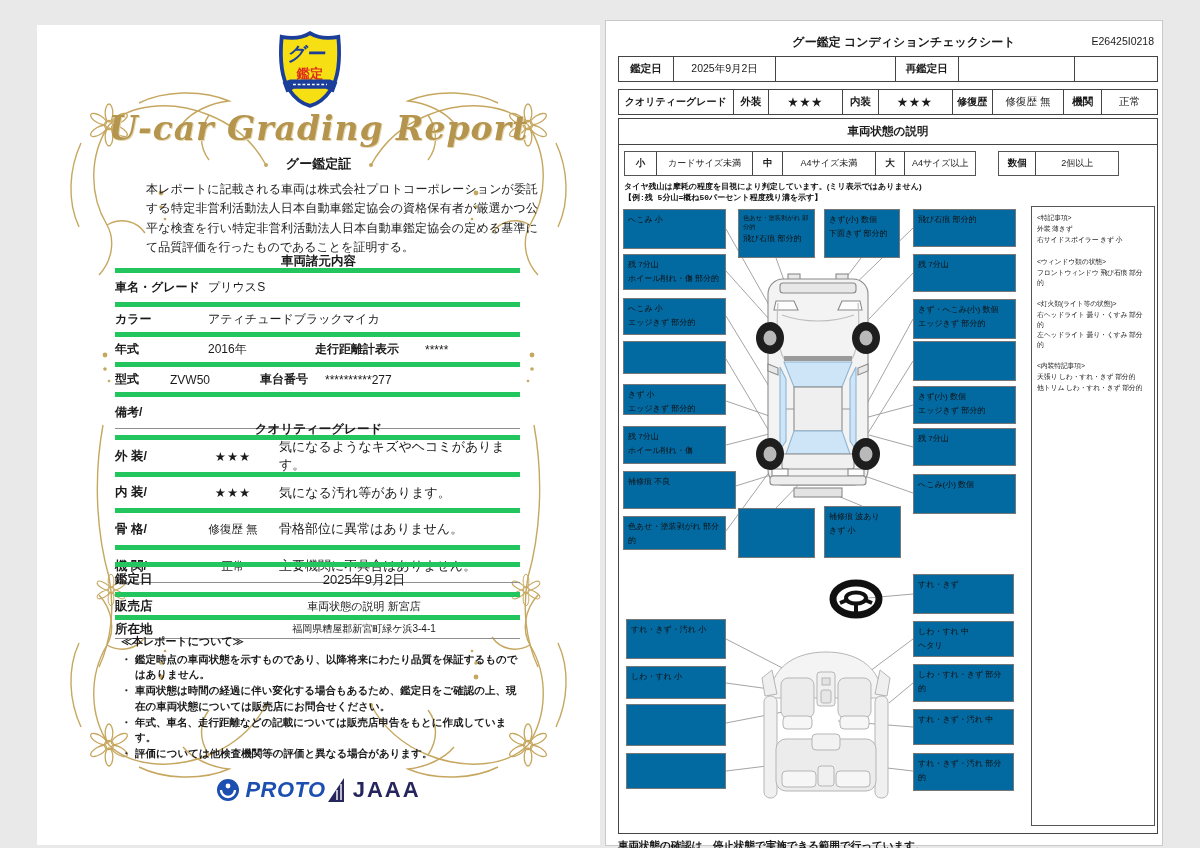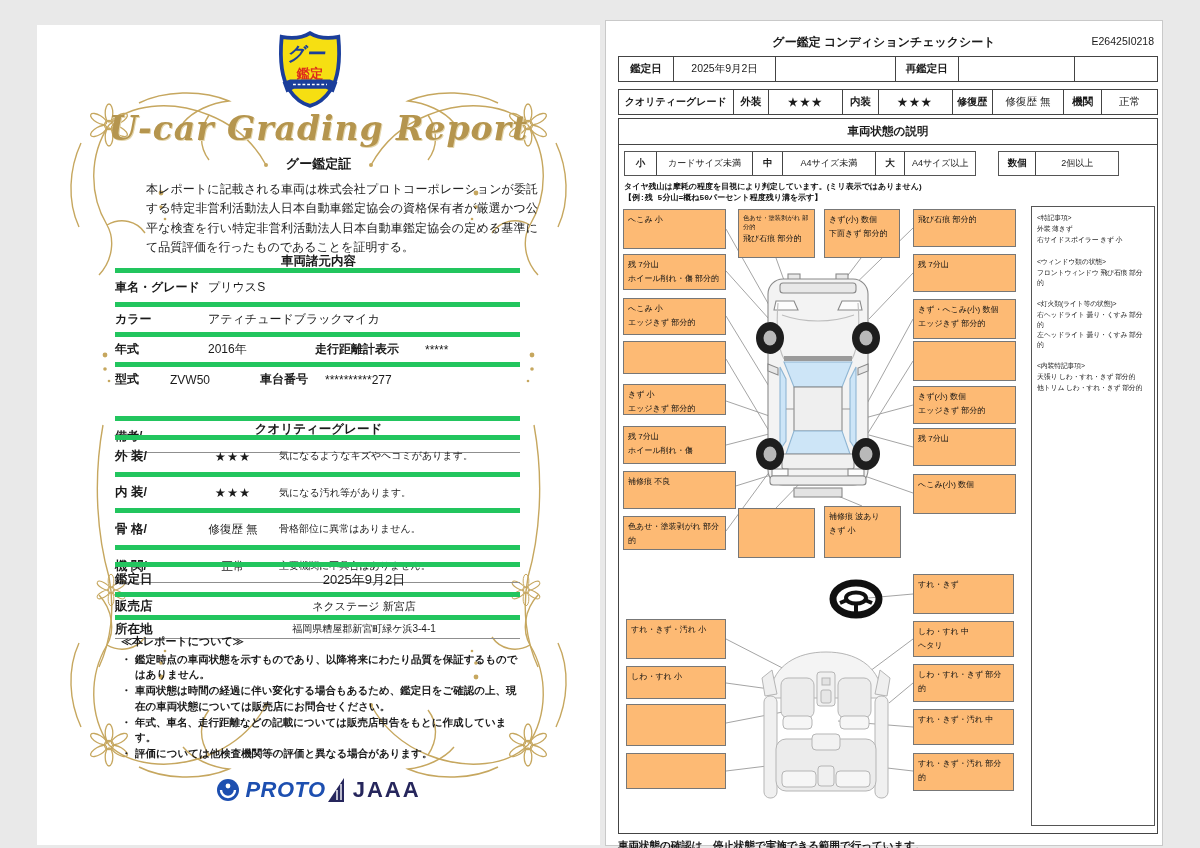--- a/index.html
+++ b/index.html
@@ -17,46 +17,46 @@
     text-shadow:1px 1px 0 #e4d6ae;letter-spacing:1px;}
   .lp-cert-title{position:absolute;top:130px;width:100%;text-align:center;font-weight:bold;font-size:13px;}
   .lp-cert-body{position:absolute;top:155px;left:85px;width:392px;font-size:12px;line-height:1.62;text-align:justify;color:#222;margin-left:24px;}
   .lp-sec-head{position:absolute;width:100%;text-align:center;font-weight:bold;font-size:12.5px;}
   .lp-table{position:absolute;left:78px;width:405px;}
   .lp-row{display:flex;align-items:center;border-top:5px solid #22c55e;font-size:12px;}
   .lp-row:last-child{border-bottom:1px solid #8f8f8f;}
   .lp-lab{flex:0 0 93px;}
   .g-lab{flex:0 0 72px;font-weight:bold;font-size:12.5px;}
   .g-val{flex:0 0 92px;text-align:center;font-size:12.5px;letter-spacing:1px;}
-  .g-desc{flex:1;font-size:10px;}
+  .g-desc{flex:1;font-size:13px;}
   .i-lab{flex:0 0 93px;font-weight:bold;font-size:12.5px;}
   .i-val{flex:1;text-align:center;}
   .lp-about{position:absolute;left:84px;width:400px;font-size:10.5px;line-height:1.5;}
   .lp-about .t{font-size:11px;margin-bottom:2px;}
   .lp-about .b{display:flex;}
   .lp-about .b .m{flex:0 0 14px;}
   .lp-logos{position:absolute;top:752px;left:0;width:100%;display:flex;justify-content:center;align-items:center;}
   .logo{display:flex;align-items:center;gap:5px;}
   .proto-txt{font-size:22px;font-weight:bold;font-style:italic;color:#1d4fb0;letter-spacing:.5px;}
   .jaaa-txt{font-size:22px;font-weight:bold;color:#26265c;letter-spacing:2px;}
 
   
-  .rp-title{position:absolute;top:13px;left:0;width:100%;text-align:center;font-weight:bold;font-size:12px;}
+  .rp-title{position:absolute;top:13px;left:0;width:100%;text-align:center;font-weight:bold;font-size:12px;padding-left:20px;}
   .rp-docid{position:absolute;top:14px;right:8px;font-size:10.5px;}
   .rp-table{position:absolute;display:flex;border:1px solid #444;background:#fff;box-sizing:border-box;}
   .rp-cell{border-right:1px solid #444;display:flex;align-items:center;justify-content:center;
     font-size:10.5px;box-sizing:border-box;height:100%;}
   .rp-cell:last-child{border-right:none;}
   .rp-cell.b{font-weight:bold;}
   .rp-cell.stars{font-size:11px;letter-spacing:2px;font-weight:bold;}
   .mainbox{position:absolute;left:12px;top:97px;width:540px;height:716px;border:1.5px solid #444;box-sizing:border-box;background:#fff;}
   .mainbox-head{position:absolute;left:12px;top:97px;width:540px;height:27px;line-height:27px;text-align:center;
     font-weight:bold;font-size:11.5px;border-bottom:1.5px solid #444;box-sizing:border-box;}
   .tire-note{position:absolute;left:18px;font-size:8px;font-weight:bold;color:#111;}
-  .dbox{position:absolute;border:1px solid #777;background:#fdba74;font-size:8px;line-height:1.7;
+  .dbox{position:absolute;border:1px solid #777;background:#0369a1;font-size:8px;line-height:1.7;
     padding:3px 4px;box-sizing:border-box;color:#111;}
   .dbox .sm{font-size:6.3px;line-height:1.5;}
   .notesbox{position:absolute;left:425px;top:185px;width:124px;height:620px;border:1px solid #555;
     box-sizing:border-box;padding:6px 5px;font-size:6.9px;line-height:1.45;letter-spacing:-.2px;background:#fff;}
   .notesbox .ln{min-height:11px;}
   .notesbox .blank{height:8px;}
   .rp-footer{position:absolute;left:12px;top:818px;font-size:10.5px;font-weight:bold;}
   svg{display:block;}
   .abs{position:absolute;}
 </style>
@@ -147,21 +147,21 @@
         <span style="flex:0 0 107px;">2016年</span>
         <span style="flex:0 0 110px;font-weight:bold;">走行距離計表示</span>
         <span>*****</span>
       </div>
       <div class="lp-row" style="height:25px;">
         <span style="flex:0 0 55px;font-weight:bold;">型式</span>
         <span style="flex:0 0 90px;">ZVW50</span>
         <span style="flex:0 0 65px;font-weight:bold;">車台番号</span>
         <span>**********277</span>
       </div>
-      <div class="lp-row" style="height:31px;margin-top:24px;">
+      <div class="lp-row" style="height:31px;">
         <span class="lp-lab" style="font-weight:bold;">備考/</span>
       </div>
     </div>
 
     <div class="lp-sec-head" style="top:396px;">クオリティーグレード</div>
 
     <div class="lp-table" style="top:410px;">
       <div class="lp-row" style="height:32px;">
         <span class="g-lab">外 装/</span>
         <span class="g-val">★★★</span>
@@ -184,21 +184,21 @@
       </div>
     </div>
 
     <div class="lp-table" style="top:537px;">
       <div class="lp-row" style="height:25px;">
         <span class="i-lab">鑑定日</span>
         <span class="i-val" style="font-size:13px;">2025年9月2日</span>
       </div>
       <div class="lp-row" style="height:18px;">
         <span class="i-lab">販売店</span>
-        <span class="i-val" style="font-size:11px;">ネクステージ 新宮店</span>
+        <span class="i-val" style="font-size:11px;">車両状態の説明 新宮店</span>
       </div>
       <div class="lp-row" style="height:18px;">
         <span class="i-lab">所在地</span>
         <span class="i-val" style="font-size:10px;">福岡県糟屋郡新宮町緑ケ浜3-4-1</span>
       </div>
     </div>
 
     <div class="lp-about" style="top:608px;font-weight:bold;">
       <div class="t">≪本レポートについて≫</div>
       <div class="b">

